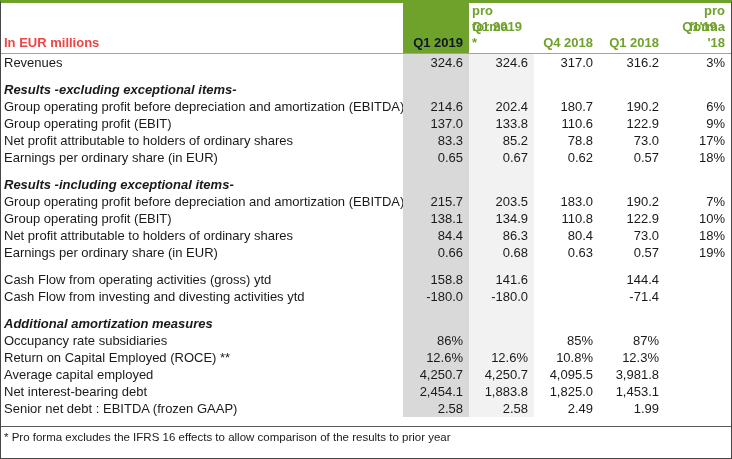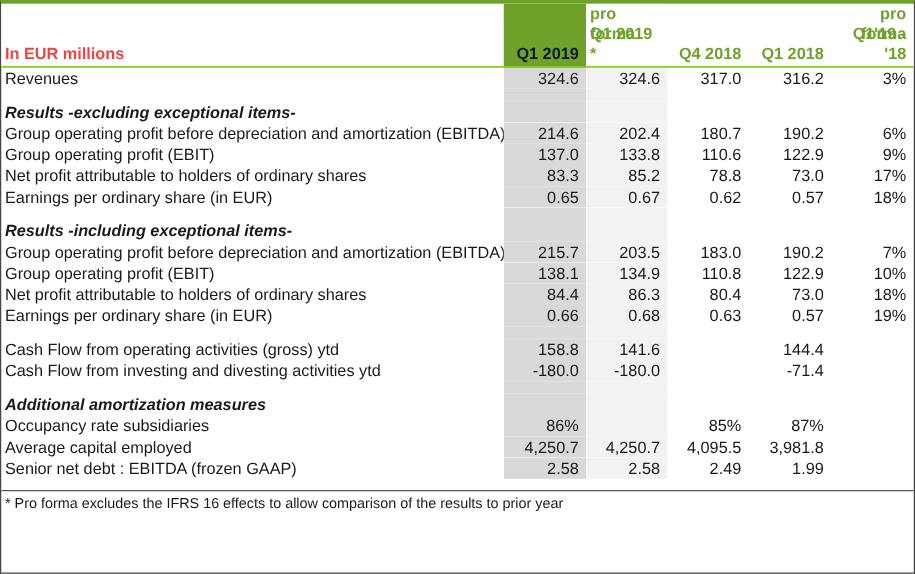--- a/index.html
+++ b/index.html
@@ -234,28 +234,44 @@
       </tr>
       <tr class="data">
         <td class="label">Occupancy rate subsidiaries</td>
         <td class="num">86%</td>
         <td class="num"></td>
         <td class="num">85%</td>
         <td class="num">87%</td>
         <td class="num"></td>
       </tr>
       <tr class="data">
+        <td class="label">Return on Capital Employed (ROCE) **</td>
+        <td class="num">12.6%</td>
+        <td class="num">12.6%</td>
+        <td class="num">10.8%</td>
+        <td class="num">12.3%</td>
+        <td class="num"></td>
+      </tr>
+      <tr class="data">
         <td class="label">Average capital employed</td>
         <td class="num">4,250.7</td>
         <td class="num">4,250.7</td>
         <td class="num">4,095.5</td>
         <td class="num">3,981.8</td>
         <td class="num"></td>
       </tr>
       <tr class="data">
+        <td class="label">Net interest-bearing debt</td>
+        <td class="num">2,454.1</td>
+        <td class="num">1,883.8</td>
+        <td class="num">1,825.0</td>
+        <td class="num">1,453.1</td>
+        <td class="num"></td>
+      </tr>
+      <tr class="data">
         <td class="label">Senior net debt : EBITDA (frozen GAAP)</td>
         <td class="num">2.58</td>
         <td class="num">2.58</td>
         <td class="num">2.49</td>
         <td class="num">1.99</td>
         <td class="num"></td>
       </tr>
     </tbody>
 </table>
 

